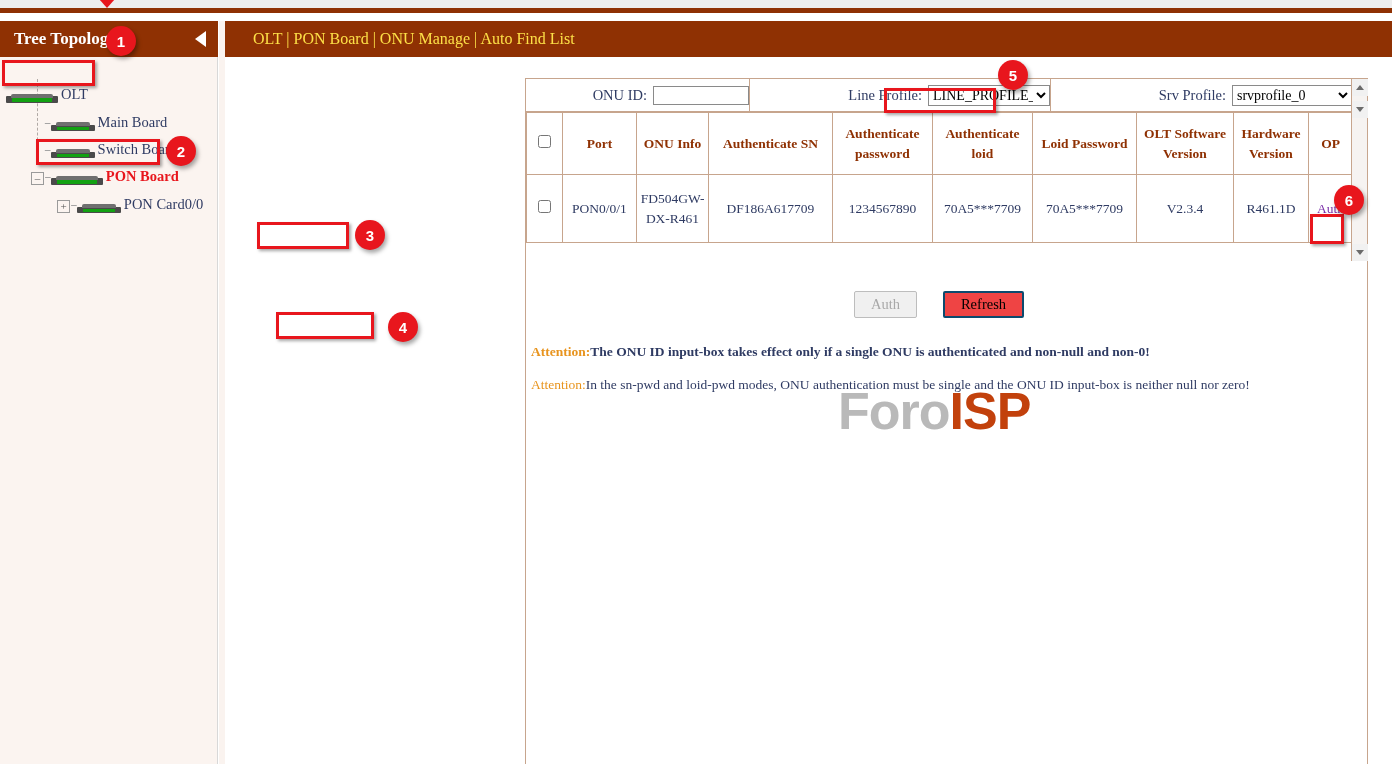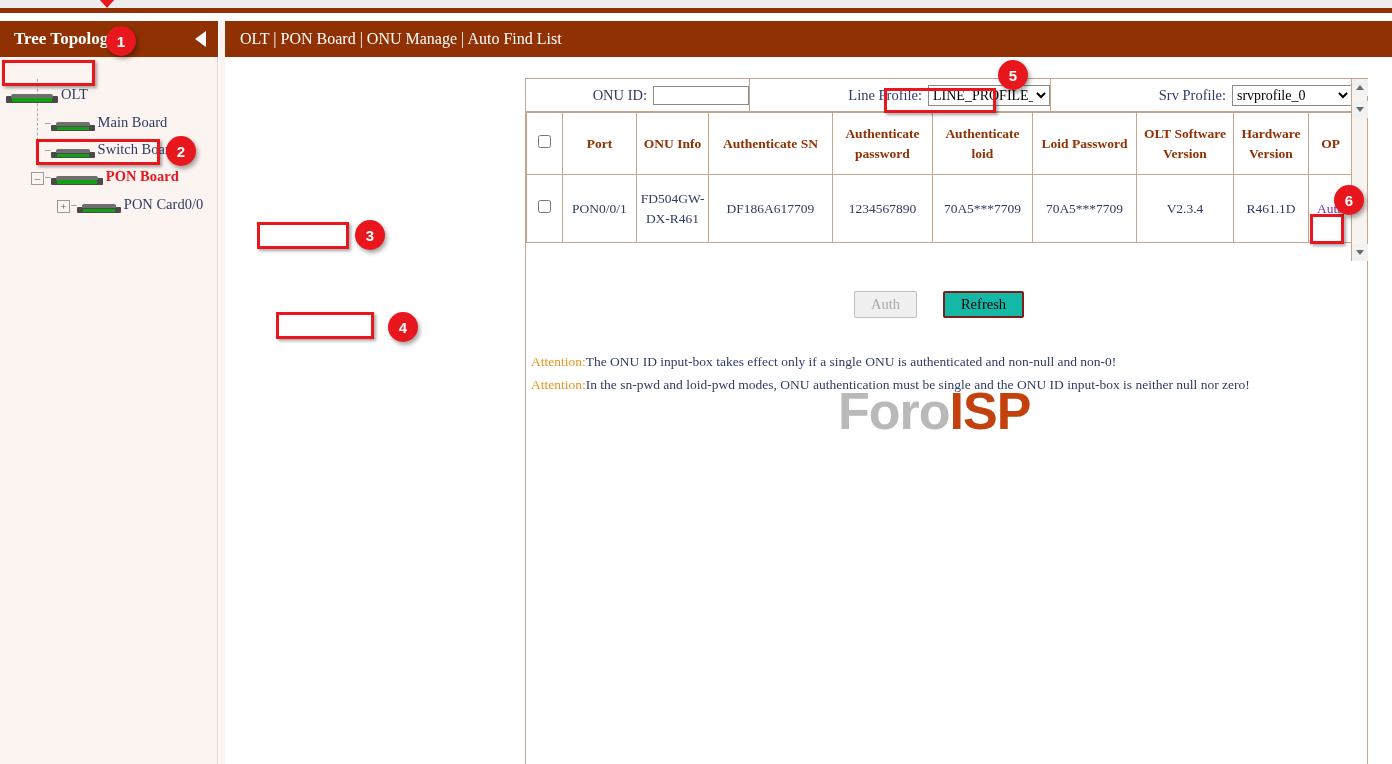--- a/index.html
+++ b/index.html
@@ -153,22 +153,22 @@
     border-top: 5px solid #6b6b6b;
   }
 
   
   #content {
     position: absolute; left: 225px; top: 21px; width: 1167px; height: 743px;
     background: #ffffff;
   }
   #breadcrumb-bar {
     position: absolute; left: 0; top: 0; width: 1167px; height: 36px;
-    background: #8f3103; color: #ffffff;
-    font-size: 16px; line-height: 36px; padding-left: 15px;
+    background: #8f3103; color: #fde047;
+    font-size: 16px; line-height: 36px; padding-left: 28px;
     white-space: nowrap;
   }
   #panel-wrap {
     position: absolute; left: 300px; top: 57px; width: 843px; height: 700px;
     border: 1px solid #c7a58d;
     background: #ffffff;
   }
 
   
   #filter-row {
@@ -248,21 +248,21 @@
   .btn {
     font-family: "Liberation Serif", serif;
     font-size: 14.5px;
     padding: 3px 16px;
     background: #f0f0f0;
     border: 1px solid #8d8d8d;
     border-radius: 2px;
     cursor: pointer;
   }
   .btn.disabled { color: #a8a8a8; border-color: #bdbdbd; cursor: default; }
-  .btn.primary { color: #000000; border: 2px solid #7f1d1d; background: #14b8a6; }
+  .btn.primary { color: #000000; border: 2px solid #0c4a6e; background: #ef4444; }
 
   
   .attention {
     position: absolute; left: 5px; font-size: 13.5px;
     color: #2f3b63; white-space: nowrap;
   }
   .attention .tag { color: #e8941e; }
 
   
   #watermark {
@@ -570,21 +570,21 @@
         <div class="ts-btn" style="top:165px;">
             <span class="tri-down"></span>
           </div>
       </div>
 
       <div id="btn-row">
         <button class="btn disabled">Auth</button>
         <button class="btn primary">Refresh</button>
       </div>
 
-      <div class="attention" style="top:275px;">
+      <div class="attention" style="top:265px;font-weight:bold;">
         <span class="tag">Attention:</span><span>The ONU ID input-box takes effect only if a single ONU is authenticated and non-null and non-0!</span>
       </div>
       <div class="attention" style="top:298px;">
         <span class="tag">Attention:</span><span>In the sn-pwd and loid-pwd modes, ONU authentication must be single and the ONU ID input-box is neither null nor zero!</span>
       </div>
     </div>
 
     <div id="watermark">
       <span class="w1">Foro</span><span class="w2">ISP</span>
     </div>

